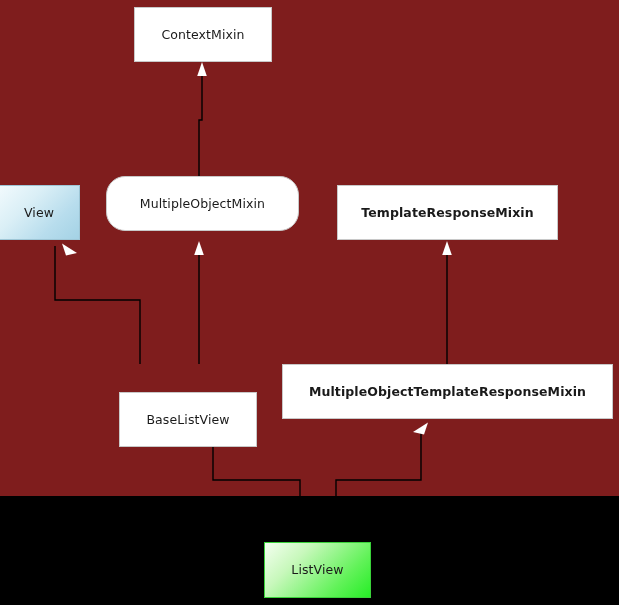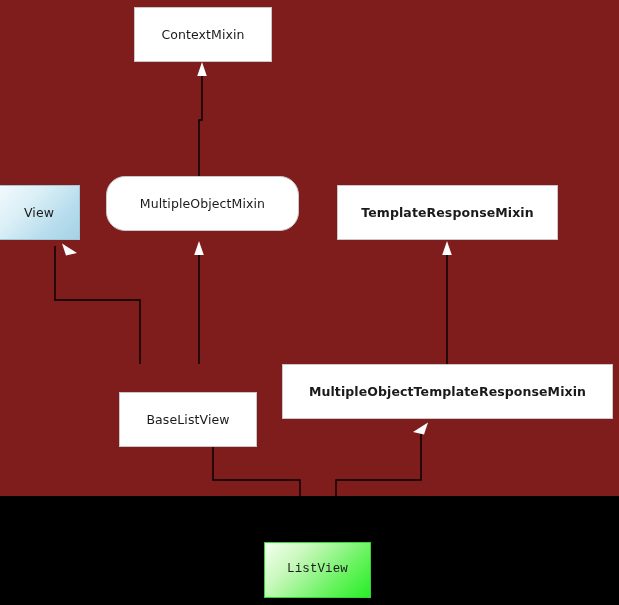--- a/index.html
+++ b/index.html
@@ -55,21 +55,20 @@
   }
 
   .node-view {
     background: linear-gradient(135deg, #f2fafd 0%, #daeff6 35%, #b8dded 70%, #a4d2e5 100%);
     border-color: #9ec6d6;
   }
 
   .node-listview {
     background: linear-gradient(135deg, #f4fff0 0%, #c8f8bc 30%, #63f25a 72%, #26ee26 100%);
     border-color: #3ad23a;
-    font-family: Liberation Mono, monospace;
   }
 
   .node-clipped-left {
     border-left: none;
   }
 
   .node-label {
     display: block;
     pointer-events: none;
   }

